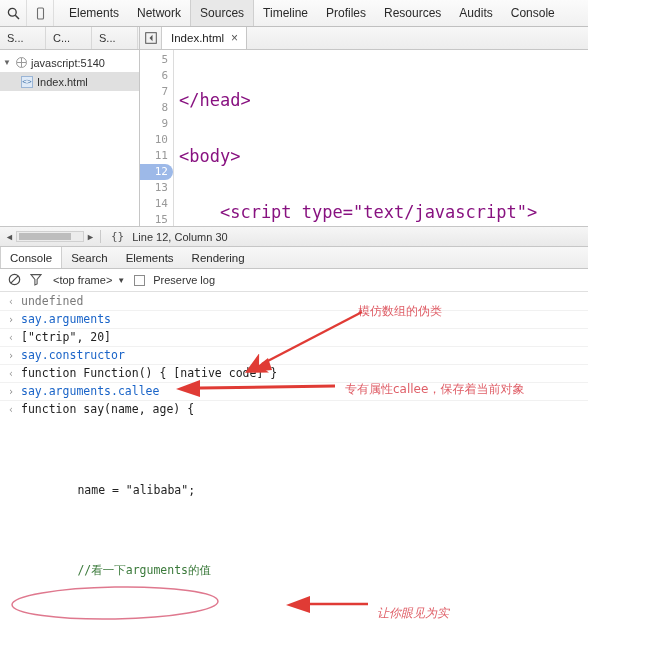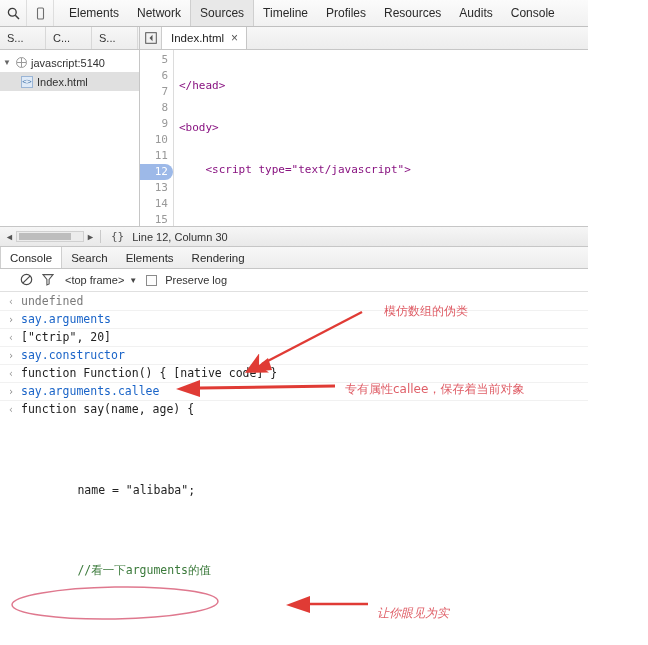--- a/index.html
+++ b/index.html
@@ -105,21 +105,21 @@
     width: 34px; background: #fff; border-right: 1px solid #dcdcdc;
     text-align: right; color:#999; font-size: 11px;
     font-family: "DejaVu Sans Mono", monospace;
     padding-top: 2px;
   }
   .gutter div { height: 16px; line-height: 16px; padding-right: 5px; }
   .gutter div.hl { background:#9db9e8; color:#fff; border-radius: 0 8px 8px 0; }
   .code {
     flex:1; padding-top: 2px;
     font-family: "DejaVu Sans Mono", monospace;
-    font-size: 11px; white-space: pre; color:#222;
+    font-size: 17px; white-space: pre; color:#222;
   }
   .code div { height: 16px; line-height: 16px; padding-left: 5px; }
   .tagc { color:#881280; }
 
   
   .status-bar {
     display:flex; align-items:center; height: 21px;
     background: linear-gradient(#f6f6f6,#e9e9e9);
     border-top: 1px solid #c6c6c6; border-bottom: 1px solid #c6c6c6;
     font-size: 11px; color:#333;
@@ -139,21 +139,21 @@
   }
   .drawer-tab {
     display:flex; align-items:center; padding: 0 9px;
     font-size: 11.5px; color:#2b2b2b;
   }
   .drawer-tab.active { background:#fff; border-left:1px solid #cfcfcf; border-right:1px solid #cfcfcf; }
 
   
   .console-bar {
     display:flex; align-items:center; gap:9px;
-    height: 23px; padding-left: 20px;
+    height: 23px; padding-left: 8px;
     background:#fff; border-bottom: 1px solid #e0e0e0;
     font-size: 11px; color:#333;
   }
   .frame-sel { display:flex; align-items:center; gap:5px; margin-left:2px; }
   .caret { font-size: 8px; color:#444; }
   .chk {
     width: 11px; height: 11px; border: 1px solid #8b8b8b; background: #fdfdfd;
     display:inline-block; vertical-align:middle;
   }
   .preserve { display:flex; align-items:center; gap:8px; }
@@ -439,18 +439,18 @@
 
     <g>
       <path d="M368,604 L310,604" stroke="#e03b35" stroke-width="2.6" fill="none"></path>
       <path d="M310,596 L286,605 L310,613 Z" fill="#e03b35"></path>
     </g>
 
     <ellipse cx="115" cy="603" rx="103" ry="16" fill="none" stroke="#d9607a" stroke-width="1.5" opacity=".85" transform="rotate(-1 115 603)"></ellipse>
   </svg>
 
   <div class="overlay">
-    <div class="anno" style="left:384px; top:303px;">模仿数组的伪类</div>
+    <div class="anno" style="left:358px; top:303px;">模仿数组的伪类</div>
     <div class="anno" style="left:345px; top:381px;">专有属性callee，保存着当前对象</div>
     <div class="anno" style="left:377px; top:605px;font-style:italic;">让你眼见为实</div>
   </div>
 
 </div>
 
 </body></html>

